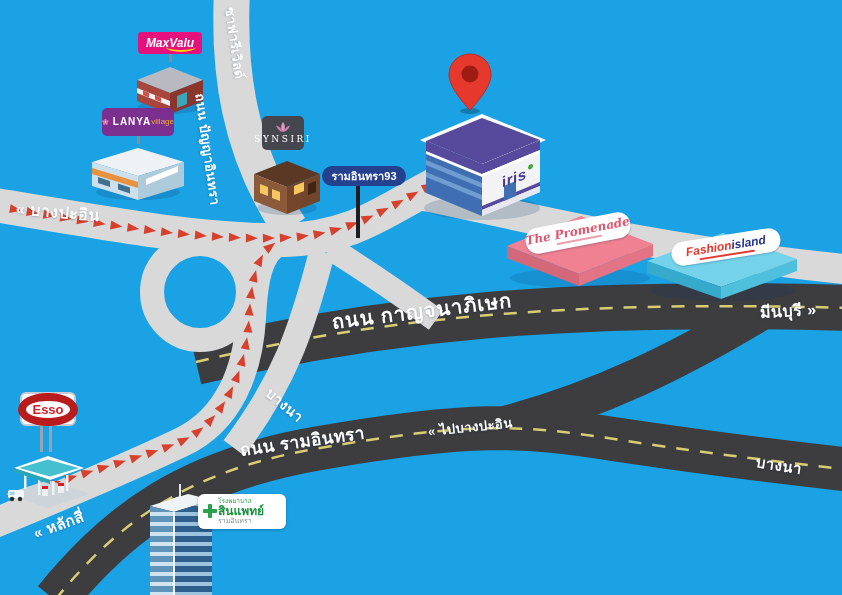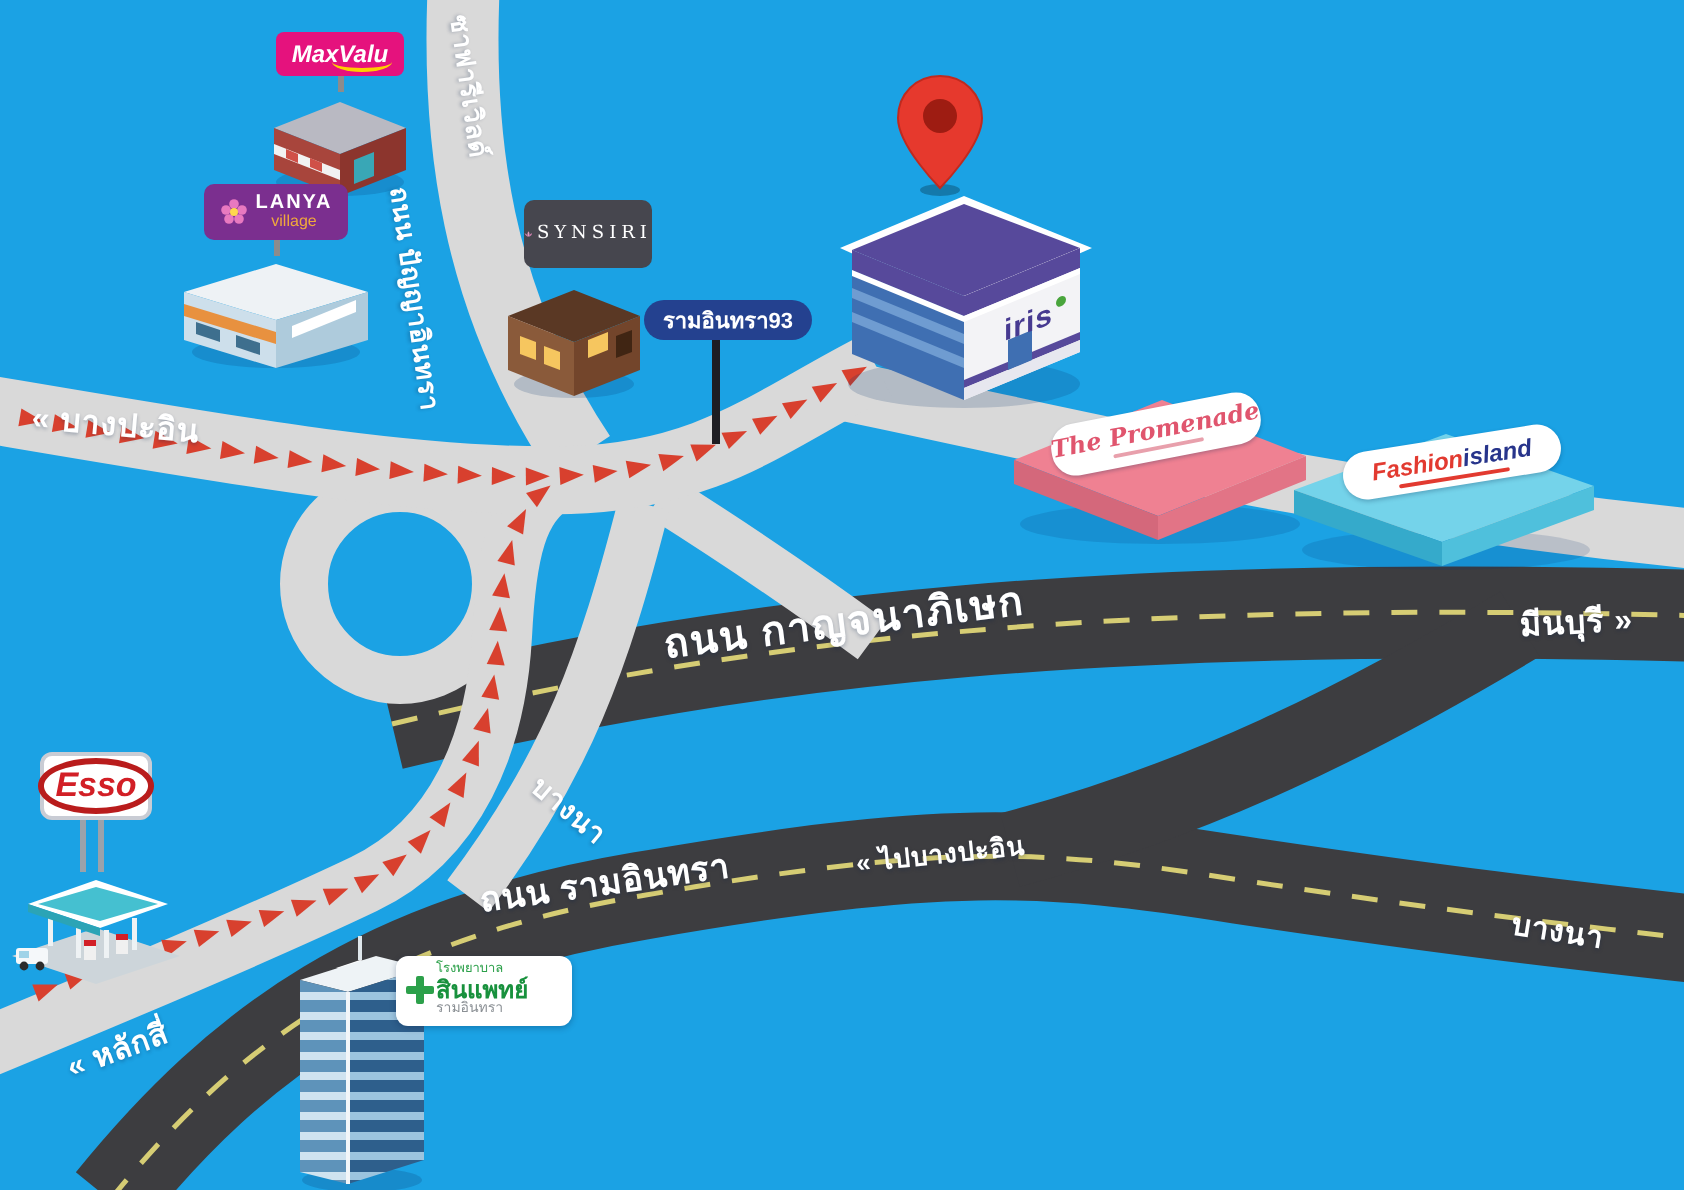--- a/index.html
+++ b/index.html
@@ -15,56 +15,56 @@
   .dash{fill:none;stroke:var(--lane_dash,#d6cd74);stroke-width:2.5;stroke-dasharray:13 11;}
   .route{fill:none;stroke:none;}
   
   .road-label{
     position:absolute;color:#ffffff;font-weight:bold;white-space:nowrap;
     transform-origin:0 50%;letter-spacing:.5px;
     text-shadow:0 1px 2px rgba(0,30,70,.28);z-index:30;
   }
   .road-label.v{transform-origin:0 0;}
   
-  .lm{position:absolute;z-index:20;}
+  .lm{position:absolute;z-index:20;margin-top:16px;}
   .sign-pill{display:flex;align-items:center;justify-content:center;color:#fff;}
   
   .maxvalu-sign{position:relative;width:64px;height:22px;margin:0 auto;background:#e5127d;border-radius:4px;
     font-style:italic;font-weight:bold;font-size:12px;}
   .maxvalu-swoosh{position:absolute;right:6px;bottom:2px;width:30px;height:8px;
     border-bottom:2px solid #ffce00;border-radius:50%;}
   .mini-pole{width:3px;height:8px;background:#8c8c8c;margin:0 auto;}
   
   .lanya-sign{width:72px;height:28px;margin:0 auto;background:#7b2f8f;border-radius:5px;gap:4px;}
   .lanya-name{font-size:10px;font-weight:bold;letter-spacing:1px;line-height:10px;}
   .lanya-sub{font-size:8px;color:#f0a93c;line-height:8px;}
   
-  .synsiri-sign{width:64px;height:34px;background:#46464e;border-radius:5px;gap:2px;}
+  .synsiri-sign{width:42px;height:34px;background:#46464e;border-radius:5px;flex-direction:column;gap:2px;}
   .synsiri-name{font-family:"DejaVu Serif",serif;font-size:9px;letter-spacing:2.5px;color:#fff;}
   
   .soi-plate{width:84px;height:20px;background:#24418f;border-radius:10px;font-size:11px;font-weight:bold;}
   .soi-pole{width:4px;height:52px;background:#1d1d22;margin:0 auto;}
   
   .iris-logo{position:absolute;left:86px;top:116px;transform:skewY(-20deg);
     color:#473a91;font-weight:bold;font-size:15px;letter-spacing:.5px;display:flex;align-items:flex-start;}
   .iris-dot{width:5px;height:5px;background:#49a53c;border-radius:50%;margin:1px 0 0 1px;}
   
   .mall-sign{position:absolute;background:#fff;border-radius:12px;display:flex;flex-direction:column;
     align-items:center;justify-content:center;box-shadow:0 1px 2px rgba(0,30,70,.25);}
   .prom-text{font-family:"DejaVu Serif",serif;font-style:italic;font-weight:bold;font-size:12px;color:#e0556e;line-height:12px;}
   .prom-line{width:46px;height:2px;background:#e8a0ac;border-radius:1px;margin-top:2px;}
   .fi-row{display:flex;align-items:baseline;}
   .fi-1{font-style:italic;font-weight:bold;font-size:12px;color:#e23a30;}
   .fi-2{font-style:italic;font-weight:bold;font-size:12px;color:#27348b;}
   .fi-line{width:56px;height:2px;background:#e23a30;border-radius:1px;margin-top:1px;}
   
   .esso-sign{position:relative;left:14px;width:52px;height:30px;background:#fff;border:2px solid #c9ccd4;
     border-radius:6px;display:flex;align-items:center;justify-content:center;}
-  .esso-oval{border:3px solid #b91c1c;border-radius:50%;padding:1px 6px;
-    color:#d21f26;font-style:italic;font-weight:bold;font-size:17px;}
+  .esso-oval{border:8px solid #b91c1c;border-radius:50%;padding:1px 6px;
+    color:#d21f26;font-weight:bold;font-size:13px;}
   .esso-pole{position:relative;left:14px;width:52px;height:26px;display:flex;justify-content:center;gap:6px;}
   .esso-pole div{width:3px;height:100%;background:#9aa2ab;}
   
   .hosp-sign{position:absolute;left:56px;top:20px;width:78px;background:#fff;border-radius:6px;
     padding:4px 5px;display:flex;align-items:center;gap:1px;box-shadow:0 1px 3px rgba(0,30,70,.3);}
   .hosp-col{display:flex;flex-direction:column;line-height:1.05;}
   .hosp-prefix{font-size:6.5px;color:#2ca04a;}
   .hosp-name{font-size:12px;font-weight:bold;color:#18913d;}
   .hosp-branch{font-size:7px;color:#8a8f94;}
   .cross{position:relative;width:14px;height:14px;flex:none;}
@@ -179,21 +179,21 @@
   <div class="lm" style="left:90px;top:92px;width:96px">
     <div class="sign-pill lanya-sign">
       <svg width="14" height="14" viewBox="0 0 14 14">
         <circle cx="7" cy="3" r="2.4" fill="#e879c0"></circle>
           <circle cx="3" cy="6" r="2.4" fill="#e879c0"></circle>
         <circle cx="11" cy="6" r="2.4" fill="#e879c0"></circle>
           <circle cx="4.5" cy="10.5" r="2.4" fill="#e879c0"></circle>
         <circle cx="9.5" cy="10.5" r="2.4" fill="#e879c0"></circle>
           <circle cx="7" cy="7" r="2" fill="#ffd84d"></circle>
       </svg>
-      <div style="display:flex;flex-direction:column;align-items:center">
+      <div style="display:flex;align-items:center">
         <span class="lanya-name">LANYA</span>
         <span class="lanya-sub">village</span>
       </div>
     </div>
     <div class="mini-pole"></div>
     <svg width="96" height="56" viewBox="0 0 96 56" style="display:block">
       <ellipse cx="48" cy="48" rx="42" ry="8" fill="rgba(8,50,105,0.18)"></ellipse>
       <polygon points="2,18 48,4 94,18 48,32" fill="#eef2f5"></polygon>
       <polygon points="2,18 48,32 48,56 2,42" fill="#cddfeb"></polygon>
       <polygon points="48,32 94,18 94,42 48,56" fill="#aecbdc"></polygon>

